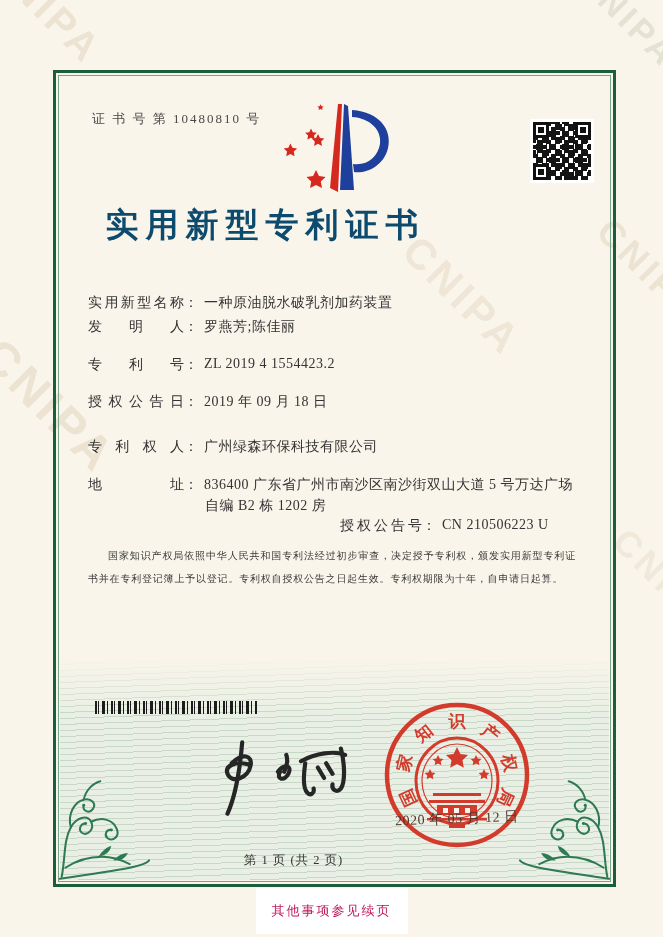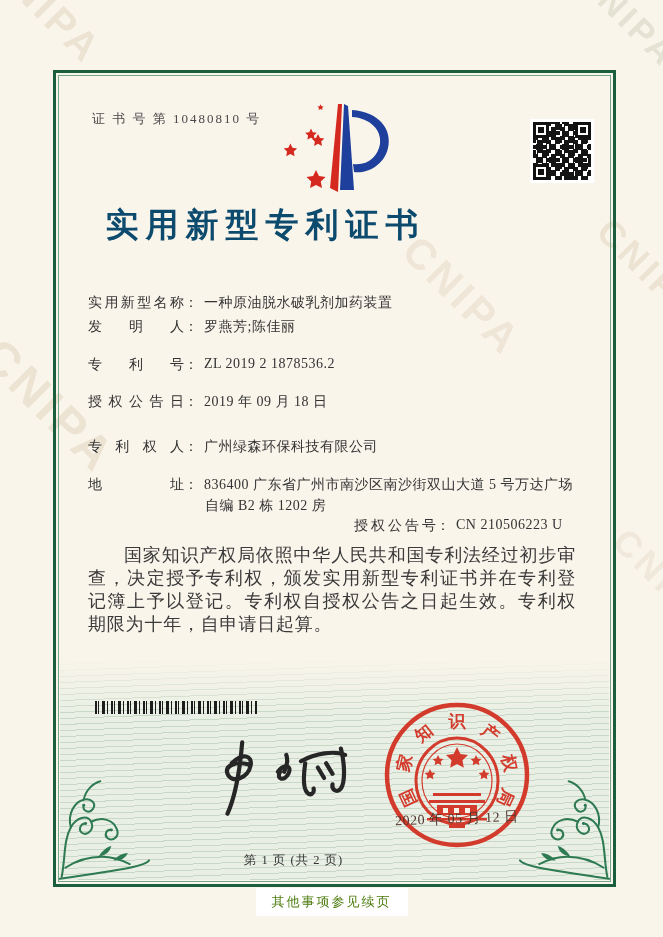--- a/index.html
+++ b/index.html
@@ -55,44 +55,44 @@
 
   
   .fields{position:absolute;left:88px;top:281px;width:492px;font-size:14px;color:#333;}
   .frow{position:absolute;left:0;white-space:nowrap;}
   .flabel{display:inline-block;width:96px;text-align:justify;text-align-last:justify;
           vertical-align:top;}
   .fcolon{display:inline-block;vertical-align:top;}
   .fvalue{display:inline-block;margin-left:6px;vertical-align:top;letter-spacing:0.5px;}
   .r1{top:0;margin-top:13px;} .r2{top:37px;} .r3{top:75px;} .r4{top:112px;} .r5{top:157px;}
   .r6{top:195px;} .addr2{position:absolute;left:117px;top:216px;letter-spacing:0.5px;}
-  .r7{top:236px;} .grant-no{position:absolute;left:266px;top:0;white-space:nowrap;}
+  .r7{top:236px;} .grant-no{position:absolute;left:252px;top:0;white-space:nowrap;}
   .grant-no .flabel{width:82px;}
 
   
-  .legal{position:absolute;left:88px;top:544px;width:488px;font-size:18px;color:#3a3a3a;
+  .legal{position:absolute;left:88px;top:544px;width:488px;font-size:10px;color:#3a3a3a;
          line-height:23px;letter-spacing:0.8px;text-align:justify;}
   .legal p{margin:0;text-indent:2em;}
 
   
   .barcode{position:absolute;left:95px;top:701px;width:162px;height:13px;
       background:repeating-linear-gradient(90deg,
         #1c1c1c 0 2px, transparent 2px 3px,
         #1c1c1c 3px 4px, transparent 4px 7px,
         #1c1c1c 7px 10px, transparent 10px 12px,
         #1c1c1c 12px 13px, transparent 13px 16px);}
   .director{position:absolute;left:92px;top:757px;font-size:15px;color:#2e2e2e;
             line-height:27px;letter-spacing:2px;}
   .signature{position:absolute;left:196px;top:736px;width:168px;height:84px;}
   .seal{position:absolute;left:381px;top:699px;width:152px;height:152px;opacity:0.92;}
   .page-num{position:absolute;left:0;top:852px;width:587px;text-align:center;
             font-size:12.5px;color:#333;letter-spacing:1px;}
   .foot-note{position:absolute;left:0;top:888px;width:663px;text-align:center;}
-  .foot-note span{display:inline-block;background:#fff;padding:5px 16px;
-            font-size:13px;color:#4d7c0f;letter-spacing:2px;}
+  .foot-note span{display:inline-block;background:#fff;padding:14px 16px;
+            font-size:13px;color:#be185d;letter-spacing:2px;}
 </style>
 </head>
 <body>
 
 <div class="paper">
 
   <div class="wm wm1">CNIPA</div>
   <div class="wm wm2">CNIPA</div>
   <div class="wm wm3">CNIPA</div>
   <div class="wm wm4">CNIPA</div>
@@ -173,21 +173,21 @@
   <div class="title">实用新型专利证书</div>
 
   <div class="fields">
     <div class="frow r1">
       <span class="flabel">实用新型名称</span><span class="fcolon">：</span><span class="fvalue">一种原油脱水破乳剂加药装置</span>
     </div>
     <div class="frow r2">
       <span class="flabel">发明人</span><span class="fcolon">：</span><span class="fvalue">罗燕芳;陈佳丽</span>
     </div>
     <div class="frow r3">
-      <span class="flabel">专利号</span><span class="fcolon">：</span><span class="fvalue">ZL 2019 2 1878536.2</span>
+      <span class="flabel">专利号</span><span class="fcolon">：</span><span class="fvalue">ZL 2019 4 1554423.2</span>
     </div>
     <div class="frow r4">
       <span class="flabel">授权公告日</span><span class="fcolon">：</span><span class="fvalue">2019 年 09 月 18 日</span>
     </div>
     <div class="frow r5">
       <span class="flabel">专利权人</span><span class="fcolon">：</span><span class="fvalue">广州绿森环保科技有限公司</span>
     </div>
     <div class="frow r6">
       <span class="flabel">地址</span><span class="fcolon">：</span><span class="fvalue">836400 广东省广州市南沙区南沙街双山大道 5 号万达广场</span>
     </div>

